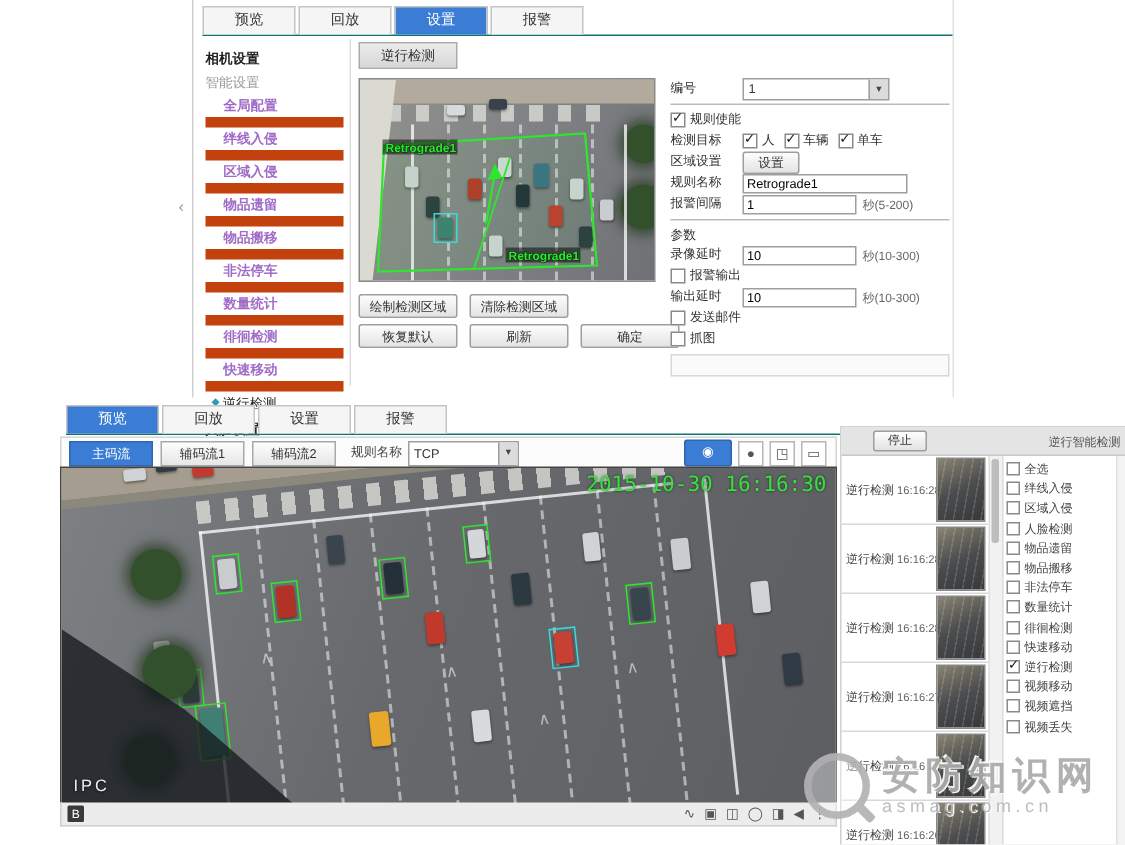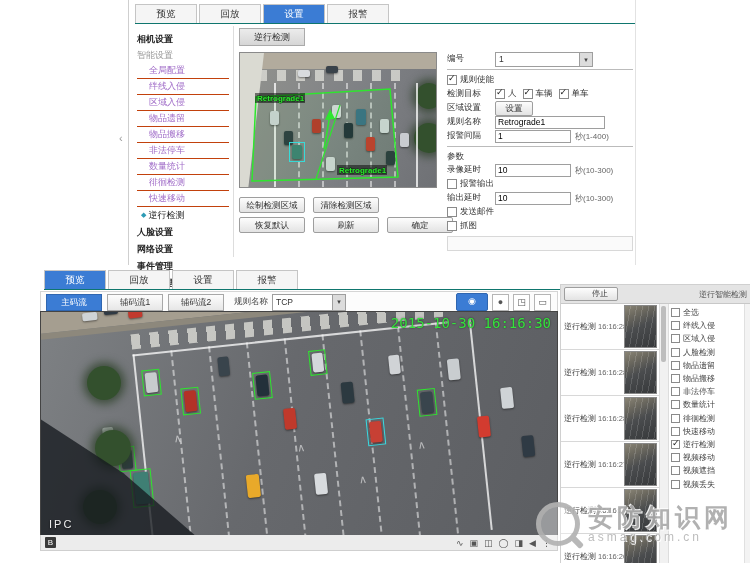--- a/index.html
+++ b/index.html
@@ -26,21 +26,21 @@
        font-family:"Liberation Sans","DejaVu Sans",sans-serif;}
   
   .top-panel{position:absolute;left:128px;top:0;width:506px;height:265px;
              border-left:1px solid #cfcfcf;border-right:1px solid #e2e2e2;}
   .collapse{position:absolute;left:119px;top:132px;font-size:11px;color:#999;cursor:pointer;}
   .tp-tabs{left:6px;top:4px;right:0;}
   .side{position:absolute;left:8px;top:31px;width:92px;font-size:9px;line-height:12px;}
   .side .sec{color:#222;font-weight:bold;padding:2px 0;}
   .side .grp{color:#999;padding:2px 0;}
   .side .plain{color:#222;font-weight:bold;padding:2.5px 0;cursor:pointer;}
-  .smart-item{color:#a06cc8;padding:1px 0 2px 12px;border-bottom:1px solid #c2410c;cursor:pointer;}
+  .smart-item{color:#a06cc8;padding:1px 0 2px 12px;border-bottom:7px solid #c2410c;cursor:pointer;font-weight:bold;}
   .sel-item{color:#222;padding:2px 0 2px 4px;cursor:pointer;display:flex;align-items:center;gap:2px;}
   .sel-item .marker{color:#2e9bb5;font-size:7px;}
   .side-vline{position:absolute;left:104px;top:26px;bottom:8px;border-left:1px solid #ddd;}
   .rule-tab{position:absolute;left:110px;top:28px;padding:0 14px;height:16px;line-height:16px;
             font-size:9px;background:linear-gradient(#ececec,#d6d6d6);border:1px solid #aaa;color:#333;}
   .preview{position:absolute;left:110px;top:52px;width:196px;height:134px;border:1px solid #8a8a8a;
            overflow:hidden;background:linear-gradient(115deg,#93948f,#7e8084 55%,#6f7175);}
   .btn-row1{position:absolute;left:110px;top:194px;}
   .btn-row2{position:absolute;left:110px;top:214px;}
   .btn-row1 .btn,.btn-row2 .btn{width:64px;margin-right:8px;}
@@ -93,21 +93,21 @@
   .player-bar{position:absolute;left:0;top:267px;width:516px;height:15px;background:#ececec;
               border:1px solid #cfcfcf;border-top:none;display:flex;align-items:center;}
   .badge-b{width:11px;height:11px;background:#3a3a3a;color:#fff;font-size:8px;text-align:center;
            line-height:11px;margin-left:4px;border-radius:1px;}
   .pb-icons{margin-left:auto;margin-right:6px;display:flex;gap:6px;}
   .pb-icons span{font-size:9px;color:#555;cursor:pointer;}
   
   .rsb{position:absolute;left:520px;top:16px;width:190px;height:278px;border:1px solid #d0d0d0;background:#fff;}
   .rsb-head{position:absolute;left:0;top:0;width:100%;height:18px;background:#e4e4e4;
             border-bottom:1px solid #c8c8c8;display:flex;align-items:center;}
-  .rsb-head .btn{width:34px;height:12px;line-height:12px;font-size:8px;margin-left:3px;padding-left:18px;}
+  .rsb-head .btn{width:34px;height:12px;line-height:12px;font-size:8px;margin-left:21px;}
   .rsb-title{margin-left:auto;margin-right:4px;font-size:8px;color:#555;}
   .ev-list{position:absolute;left:0;top:19px;width:98px;bottom:0;overflow:hidden;}
   .ev-row{height:45px;border-bottom:1px solid #d8d8d8;display:flex;align-items:center;}
   .ev-lbl{font-size:8px;color:#444;width:34px;padding-left:3px;flex:none;}
   .ev-time{font-size:7.5px;color:#666;width:26px;flex:none;}
   .thumb{width:32px;height:41px;margin-left:auto;margin-right:2px;border:1px solid #888;
          background:linear-gradient(155deg,#8a8576 0%,#6d6a60 22%,#4a4c4e 50%,#36383a 100%);position:relative;overflow:hidden;}
   .thumb:before{content:"";position:absolute;inset:0;
         background:repeating-linear-gradient(100deg,transparent 0 5px,rgba(255,255,255,.14) 5px 6px);}
   .ev-scroll{position:absolute;left:98px;top:19px;bottom:0;width:8px;background:#f1f1f1;border-left:1px solid #ddd;border-right:1px solid #ddd;}
@@ -252,21 +252,21 @@
       <span class="lbl">区域设置</span>
       <span class="btn" style="width:36px;height:13px;line-height:13px">设置</span>
     </div>
     <div class="frow">
       <span class="lbl">规则名称</span>
       <input class="txt" style="width: 104px;" value="Retrograde1">
     </div>
     <div class="frow">
       <span class="lbl">报警间隔</span>
       <input class="txt" style="width: 70px;" value="1">
-      <span class="rng">秒(1-400)</span>
+      <span class="rng">秒(5-200)</span>
     </div>
     <div class="hr"></div>
     <div class="sec-lbl">参数</div>
     <div class="frow">
       <span class="lbl">录像延时</span>
       <input class="txt" style="width: 70px;" value="10">
       <span class="rng">秒(10-300)</span>
     </div>
     <div class="frow">
       <span class="cb"></span>

